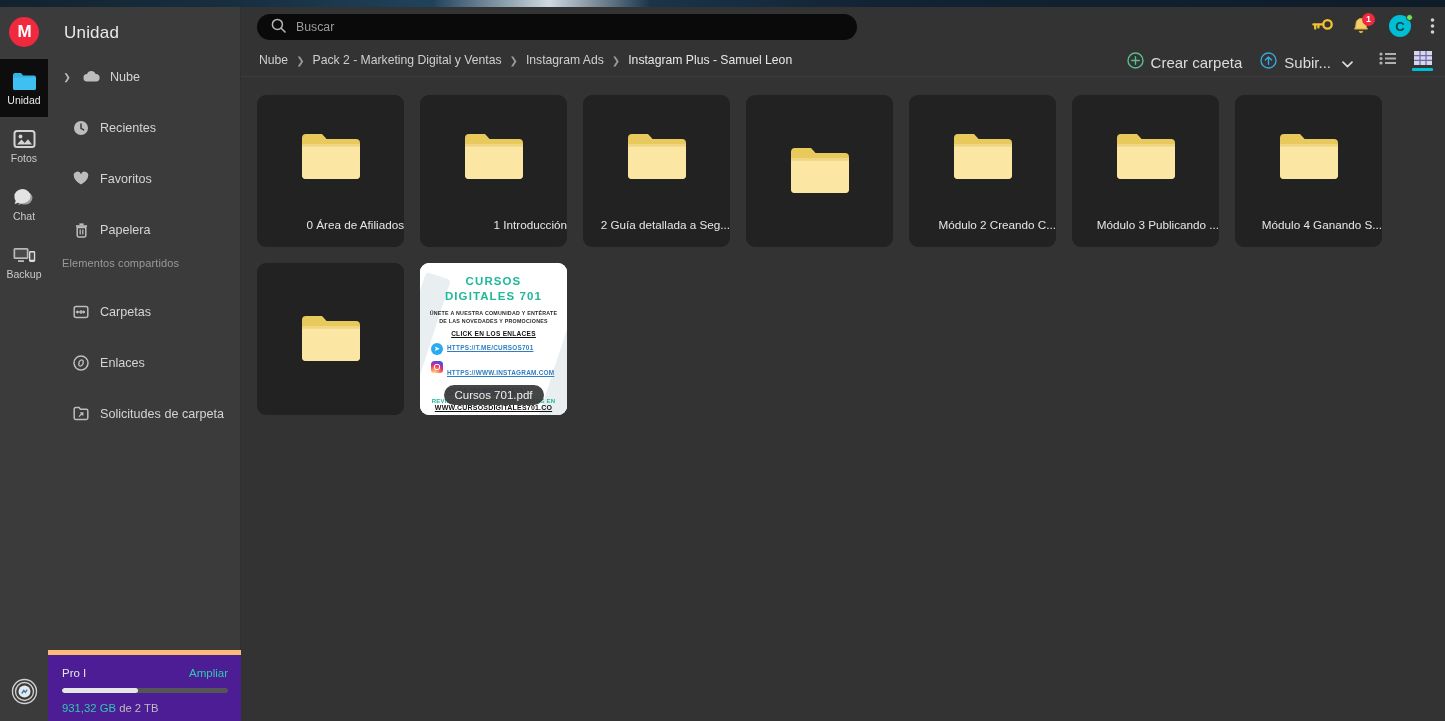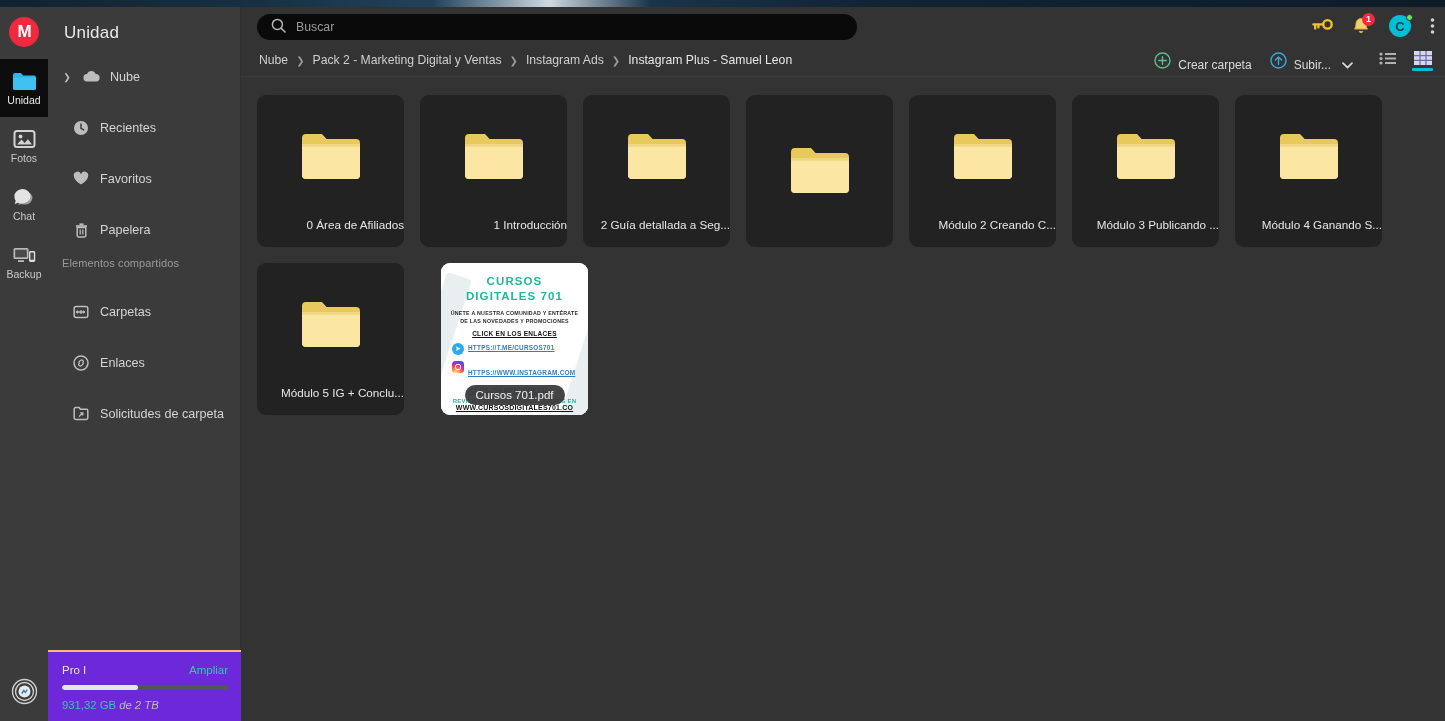--- a/index.html
+++ b/index.html
@@ -50,29 +50,29 @@
   .nav-caret { width:10px; font-size: 9px; color:#bdbdbd; display:flex; justify-content:center;}
   .nav-ico { width:18px; height:18px; display:flex; align-items:center; justify-content:center; }
   .nav-indent { padding-left: 24px; margin-top: 24px; }
   .nav-section {
     color:#9a9a9a; font-size:11px; padding: 14px 0 5px 14px; letter-spacing:.1px;
   }
 
   
   .storage {
     position:absolute; left:48px; bottom:0; width:193px; height:71px;
-    border-top:2px solid #fdba74; background:#6d28d9; padding: 12px 13px 0 14px;
+    border-top:5px solid #fdba74; background:#4c1d95; padding: 12px 13px 0 14px;
   }
   .storage-head { display:flex; justify-content:space-between; align-items:center; }
   .storage-plan { color:#e6e6e6; font-size:11.5px; }
   .storage-upgrade { color:#31c9b0; font-size:11.5px; font-weight:normal; cursor:pointer; }
   .bar { margin-top:9px; height:5px; border-radius:3px; background:#555; overflow:hidden;}
   .bar-fill { height:5px; border-radius:3px; background:#e6e6e6; }
   .storage-used { margin-top:9px; font-size:11.3px; color:#31c9b0;}
-  .storage-used .dim { color:#bdbdbd;font-style:italic; }
+  .storage-used .dim { color:#bdbdbd; }
 
   
   .main { position:absolute; top:7px; left:241px; width:1204px; height:714px; background:#333333; }
 
   .topbar { height:42px; position:relative; }
   .search {
     position:absolute; left:16px; top:7px; width:600px; height:26px;
     background:#0a0a0a; border-radius:13px; display:flex; align-items:center; gap:10px;
     padding: 0 14px; cursor:text;
   }
@@ -92,21 +92,21 @@
   }
 
   
   .crumbrow { height:28px; position:relative; border-bottom:1px solid #3c3c3c; }
   .crumbs { position:absolute; left:18px; top:4px; display:flex; align-items:center; gap:8px; }
   .crumb { color:#cfcfcf; font-size:12.2px; cursor:pointer; }
   .crumb.last { color:#e8e8e8; }
   .crumb-sep { color:#9a9a9a; font-size:10px; }
 
   .crumb-actions { position:absolute; right:12px; top:2px; display:flex; align-items:center; gap:18px; }
-  .act { display:flex; align-items:flex-end; gap:7px; color:#dcdcdc; font-size:12px; cursor:pointer; }
+  .act { display:flex; align-items:center; gap:7px; color:#dcdcdc; font-size:15px; cursor:pointer; }
   .viewtoggles { display:flex; align-items:center; gap:14px; margin-left: 6px;}
   .vt { cursor:pointer; padding-bottom:3px; display:flex; flex-direction:column; align-items:center;}
   .vt .ul { width:21px; height:2.5px; background:transparent; margin-top:3px; border-radius:1px;}
   .vt.active .ul { background:#00bfd4; }
 
   
   .grid {
     position:absolute; top:78px; left:0; width:1204px; height:636px;
     padding: 10px 16px; display:flex; flex-wrap:wrap; gap: 16px 16px; align-content:flex-start;
   }
@@ -115,21 +115,21 @@
     display:flex; flex-direction:column; align-items:center; justify-content:flex-start;
     cursor:pointer; position:relative; overflow:hidden;
   }
   .card-thumb { flex:1; display:flex; align-items:center; justify-content:center; width:100%; }
   .card-label {
     width:100%; text-align:right; color:#e6e6e6; font-size:11.7px;
     padding-bottom:16px; white-space:nowrap; overflow:hidden; text-overflow:ellipsis;
   }
 
   
-  .card.preview { background:#ffffff;margin-left:21px; }
+  .card.preview { background:#ffffff; }
   .pdfdoc {
     position:absolute; inset:0; background:#fff; padding: 11px 7px 0 7px;
     font-family:"Liberation Sans", sans-serif; overflow:hidden;
   }
   .pdfdoc .swoosh-l { position:absolute; left:-13px; top:10px; width:26px; height:120px;
       background:#e9eef0; transform: rotate(18deg); border-radius:4px; }
   .pdfdoc .swoosh-r { position:absolute; right:-14px; top:45px; width:26px; height:120px;
       background:#e9eef0; transform: rotate(18deg); border-radius:4px; }
   .pdf-t1 { position:relative; text-align:center; color:#1fb89a; font-size:11.5px; font-weight:bold;
             letter-spacing:1.1px; line-height:15px; }
@@ -493,21 +493,20 @@
           <div class="card-label">Módulo 4 Ganando S...</div>
         </div>
         <div class="card">
           <div class="card-thumb">
             <svg width="62" height="52" viewBox="0 0 62 52">
               <path d="M2 7a4 4 0 014-4h16l4.6 5H56a4 4 0 014 4v32a4 4 0 01-4 4H6a4 4 0 01-4-4z" fill="#e8c95c"></path>
               <path d="M2 13.5h58V44a4 4 0 01-4 4H6a4 4 0 01-4-4z" fill="#fbe6a4"></path>
               <path d="M2 13.5h58v2.2H2z" fill="#f0d683"></path>
             </svg>
           </div>
-          <div class="card-label">Módulo 5 IG + Conclu...</div>
         </div>
         <div class="card preview">
           <div class="pdfdoc">
             <div class="swoosh-l"></div>
             <div class="swoosh-r"></div>
             <div class="pdf-t1">CURSOS</div>
             <div class="pdf-t1">DIGITALES 701</div>
             <div class="pdf-sub">
               <div class="s1">ÚNETE A NUESTRA COMUNIDAD Y ENTÉRATE</div>
               <div class="s2">DE LAS NOVEDADES Y PROMOCIONES</div>

